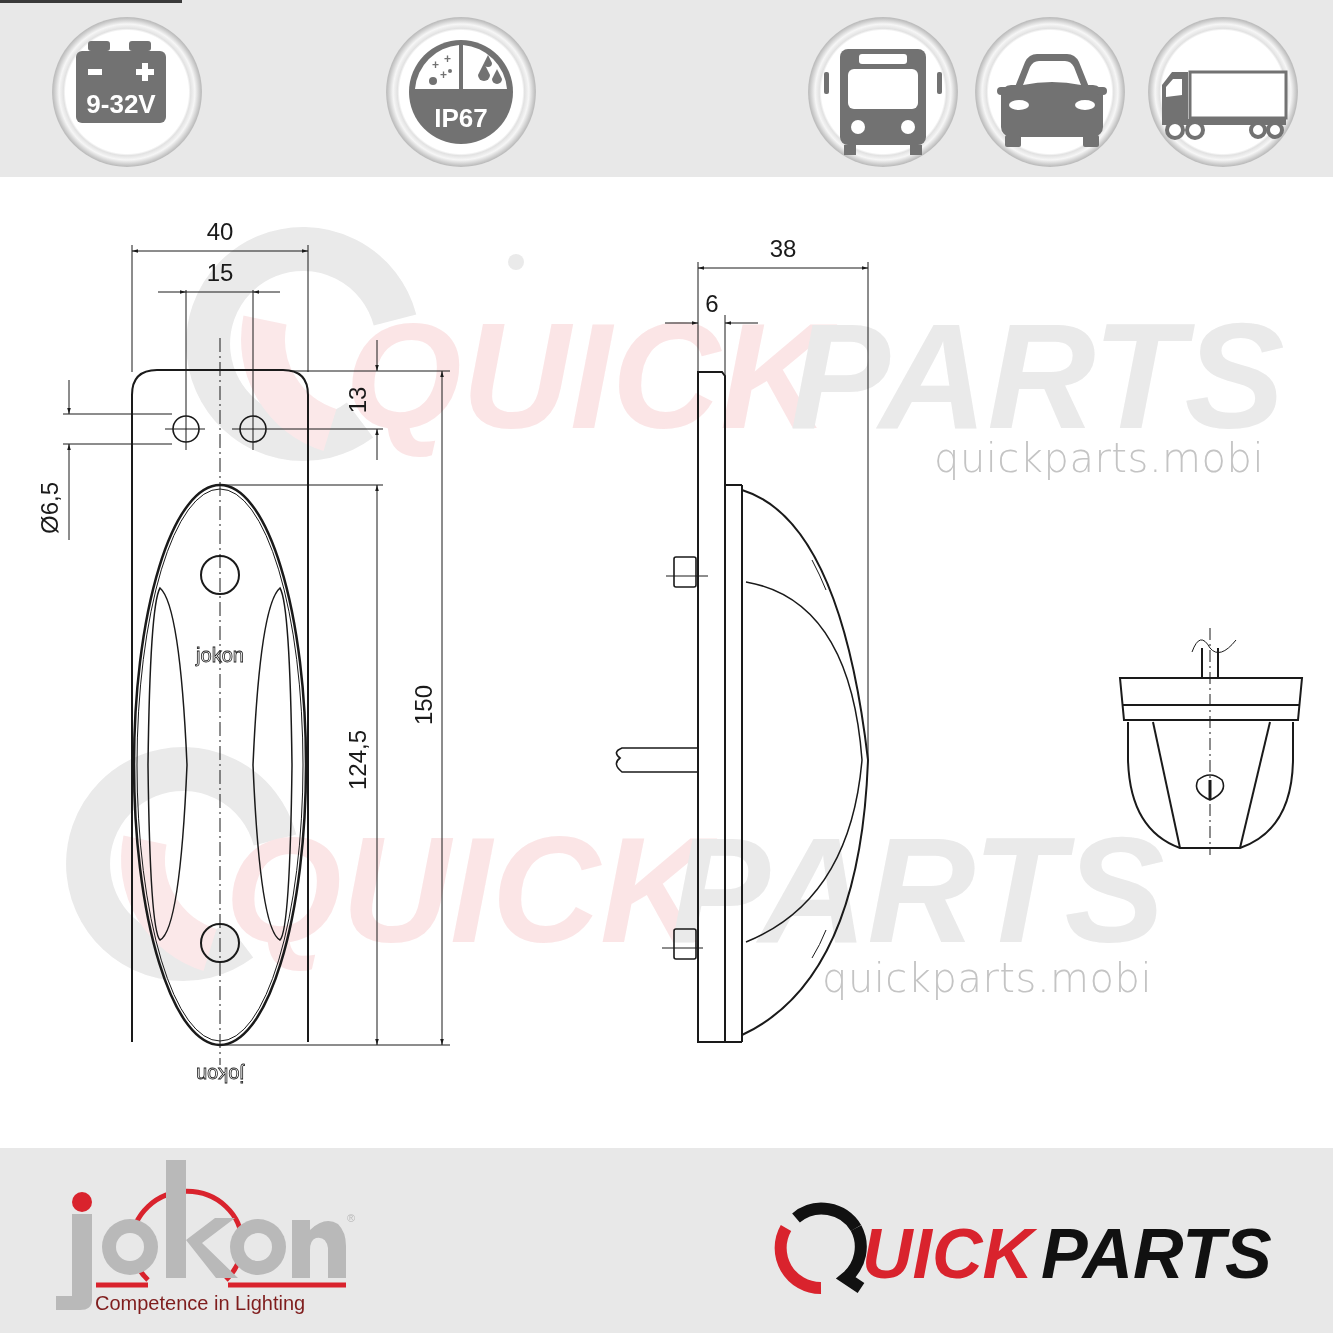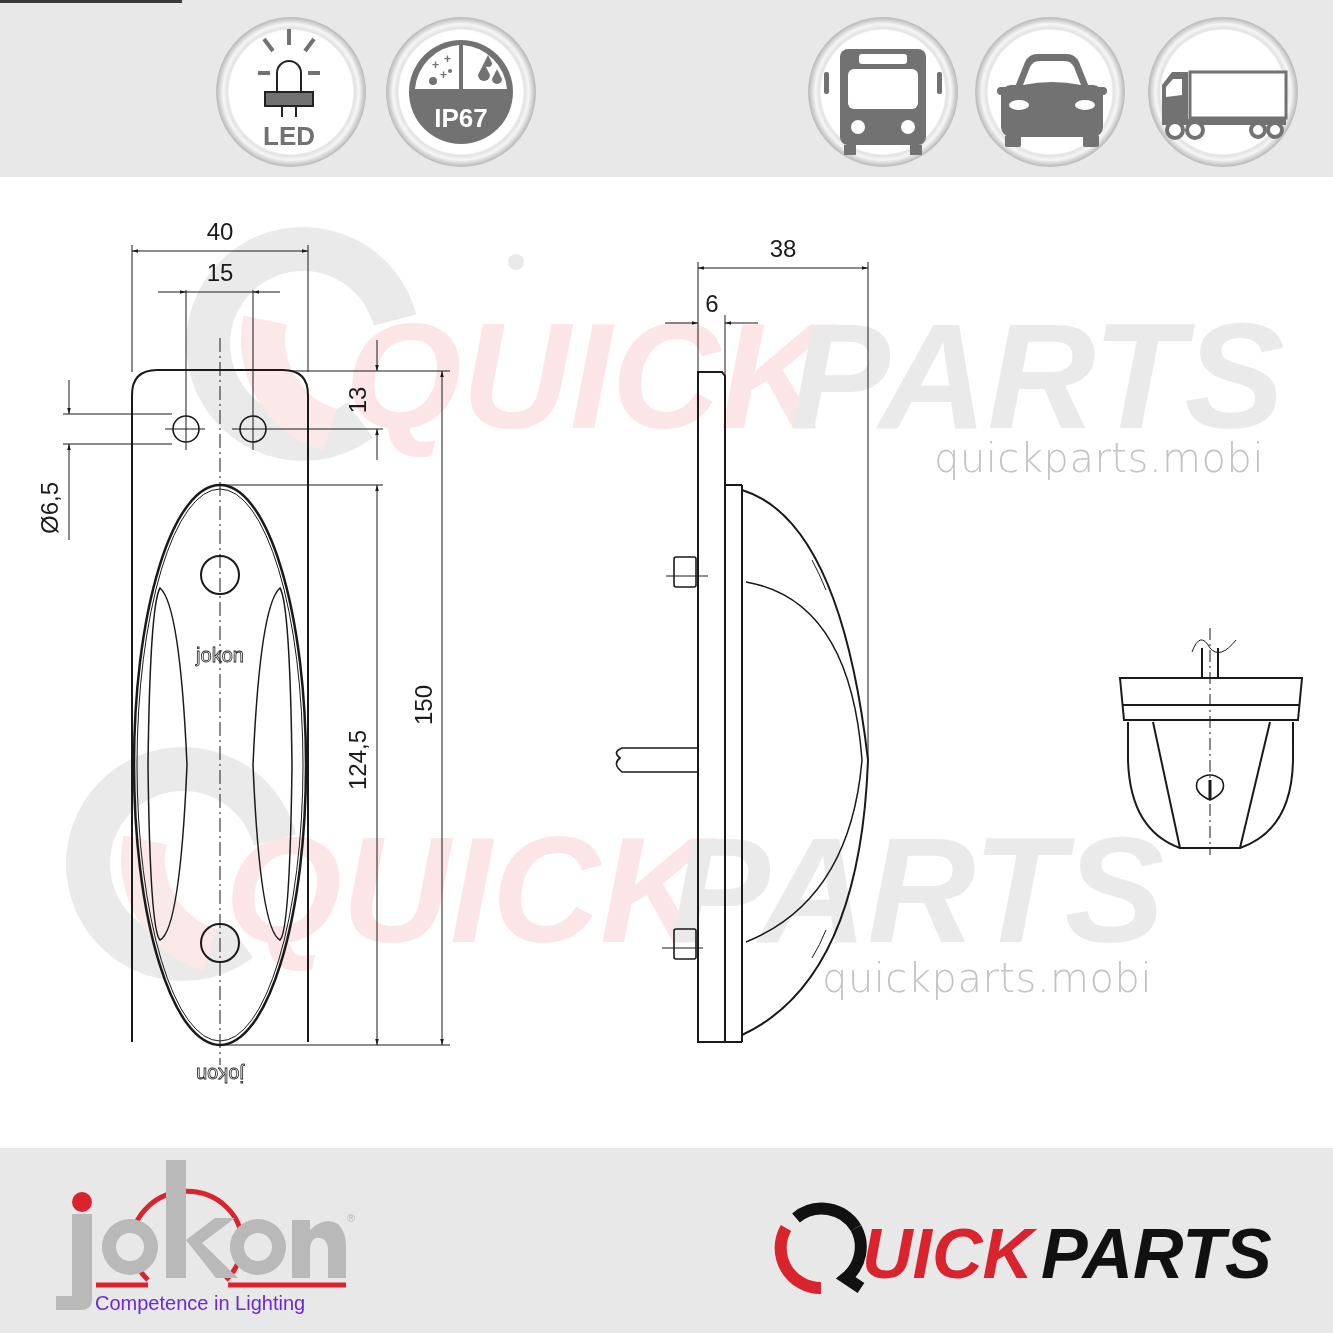--- a/index.html
+++ b/index.html
@@ -6,45 +6,40 @@
   body { width:1333px; height:1333px; position:relative; overflow:hidden; font-family:"Liberation Sans", sans-serif; }
   .topband { position:absolute; left:0; top:0; width:1333px; height:177px; background:#e8e8e8; }
   .topband .darkbar { position:absolute; left:0; top:0; width:182px; height:3px; background:#3a3a3a; }
   .badge { position:absolute; top:17px; width:150px; height:150px; border-radius:50%;
            background: radial-gradient(circle at 50% 50%, #ffffff 0 58%, #e2e2e2 60%, #f6f6f6 64%, #bdbdbd 70%, #e6e6e6 74%, transparent 76%);
   }
   .badge svg { position:absolute; left:0; top:0; }
   .bottomband { position:absolute; left:0; top:1148px; width:1333px; height:185px; background:#e8e8e8; }
   .drawing { position:absolute; left:0; top:177px; width:1333px; height:971px; }
   .wm-url { position:absolute; color:#c4c4c4; font-family:"DejaVu Sans", sans-serif; font-size:40px; letter-spacing:0.5px; font-weight:300;text-align:center; }
-  .jokon-tag { position:absolute; left:95px; top:1292px; color:#6d28d9; font-size:20px; }
+  .jokon-tag { position:absolute; left:95px; top:1292px; color:#7f1d1d; font-size:20px; }
 </style>
 </head>
 <body>
 
 <div class="topband">
   <div class="darkbar"></div>
 
-
-  <div class="badge" style="left:216px">
-    <svg width="150" height="150" viewBox="0 0 150 150">
-      <g stroke="#727272" stroke-width="4">
-        <line x1="73" y1="12" x2="73" y2="28"></line>
-        <line x1="48" y1="22" x2="57" y2="34"></line>
-        <line x1="98" y1="22" x2="89" y2="34"></line>
-        <line x1="42" y1="56" x2="54" y2="56"></line>
-        <line x1="92" y1="56" x2="104" y2="56"></line>
-      </g>
-      <path d="M61 75 V56 A12 12 0 0 1 85 56 V75" fill="#fff" stroke="#222" stroke-width="2"></path>
-      <rect x="49" y="75" width="48" height="14" fill="#727272" stroke="#222" stroke-width="2"></rect>
-      <line x1="66" y1="89" x2="66" y2="100" stroke="#222" stroke-width="2"></line>
-      <line x1="80" y1="89" x2="80" y2="100" stroke="#222" stroke-width="2"></line>
-      <text x="73" y="128" text-anchor="middle" font-family="Liberation Sans, sans-serif" font-weight="bold" font-size="26" fill="#727272">LED</text>
-    </svg>
-  </div>
+  <div class="badge" style="left:52px">
+    <svg width="150" height="150" viewBox="0 0 150 150">
+      <rect x="36" y="24" width="22" height="10" rx="3" fill="#727272"></rect>
+      <rect x="77" y="24" width="22" height="10" rx="3" fill="#727272"></rect>
+      <rect x="24" y="34" width="90" height="72" rx="6" fill="#727272"></rect>
+      <rect x="36" y="52" width="14" height="6" fill="#fff"></rect>
+      <rect x="90" y="46" width="6" height="18" fill="#fff"></rect>
+      <rect x="84" y="52" width="18" height="6" fill="#fff"></rect>
+      <text x="69" y="96" text-anchor="middle" font-family="Liberation Sans, sans-serif" font-weight="bold" font-size="26" fill="#fff">9-32V</text>
+    </svg>
+  </div>
+
 
   <div class="badge" style="left:386px">
     <svg width="150" height="150" viewBox="0 0 150 150">
       <circle cx="75" cy="75" r="52" fill="#727272"></circle>
       <path d="M29 72 A48 48 0 0 1 73 28 L73 72 Z" fill="#fff"></path>
       <path d="M77 28 A48 48 0 0 1 121 72 L77 72 Z" fill="#fff"></path>
       <g fill="#727272" font-family="Liberation Sans, sans-serif" font-size="12" font-weight="bold">
         <text x="46" y="52">+</text>
           <text x="58" y="46">+</text>
           <text x="54" y="62">+</text>

